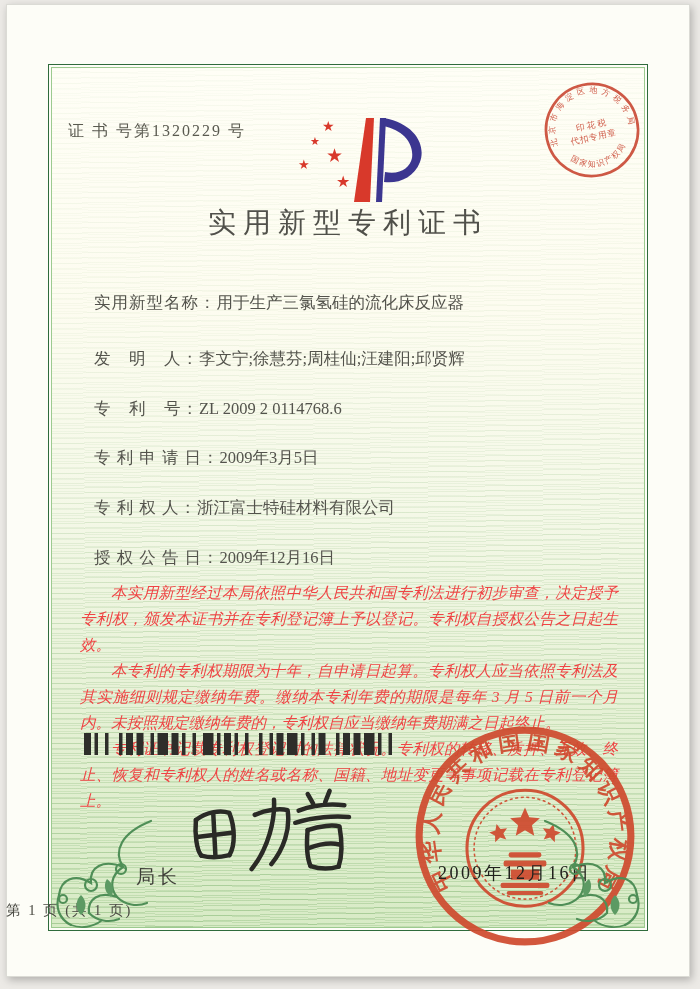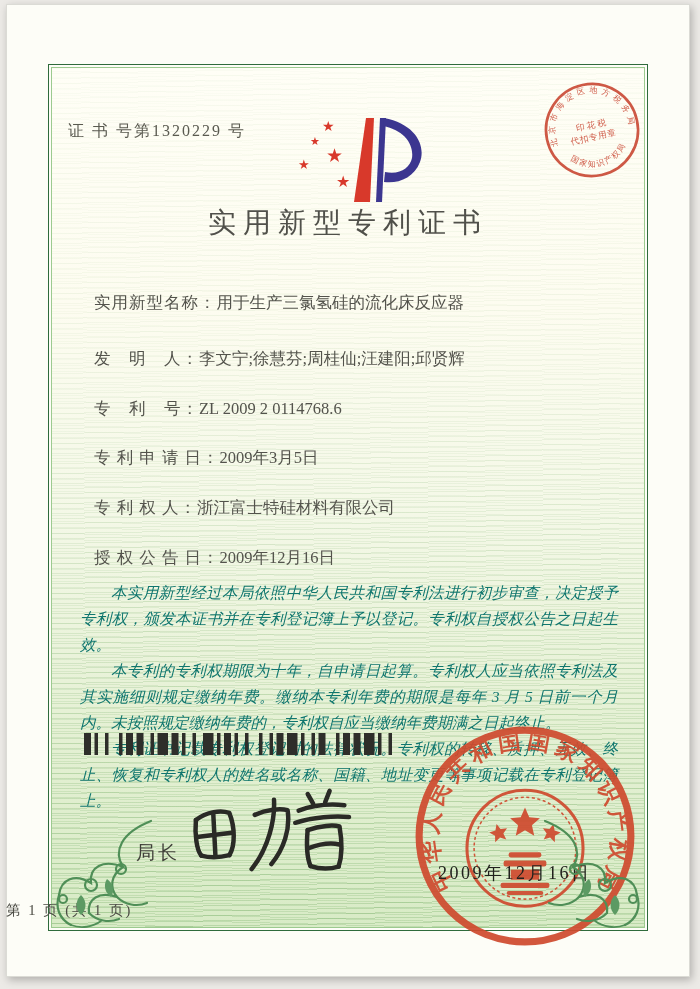--- a/index.html
+++ b/index.html
@@ -41,29 +41,29 @@
     position:absolute;left:0;right:0;top:200px;text-align:center;
     font-size:28px;color:#50504a;letter-spacing:7px;font-weight:500;
   }
   .field-row{
     position:absolute;left:88px;right:60px;
     font-size:16.5px;color:#53534c;white-space:nowrap;
   }
   .field-label{letter-spacing:1px;}
   .paragraphs{
     position:absolute;left:74px;right:72px;top:576px;
-    font-size:15.5px;line-height:26px;color:#0f766e;
+    font-size:15.5px;line-height:26px;color:#ef4444;
     font-style:italic;text-align:justify;
   }
   .paragraphs p{margin:0;text-indent:2em;}
   .barcode{position:absolute;left:78px;top:729px;width:308px;height:22px;}
   .barcode svg{width:100%;height:100%;display:block;}
   .barcode rect{fill:#2e2e2a;}
   .sig-label{
-    position:absolute;left:130px;top:836px;
+    position:absolute;left:130px;top:860px;
     font-size:19px;color:#3f3f39;letter-spacing:3px;
   }
   .sig-svg{position:absolute;left:180px;top:786px;width:172px;height:96px;transform:rotate(-3deg);}
   .seal{position:absolute;left:407px;top:720px;width:224px;height:224px;opacity:.92;}
   .seal-date{
     position:absolute;left:432px;top:857px;
     font-size:18px;color:#21211d;letter-spacing:2.5px;white-space:nowrap;
   }
   .tax-stamp{position:absolute;left:536px;top:76px;width:100px;height:100px;transform:rotate(-12deg);opacity:.88;}
   .footer-page{

